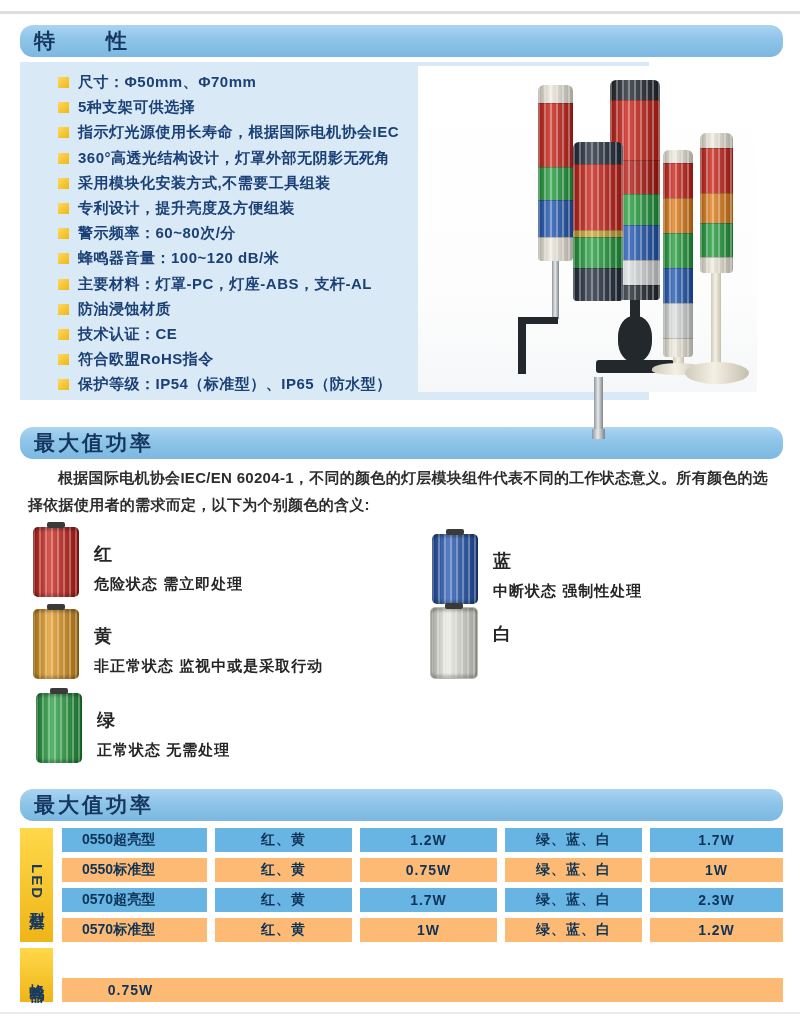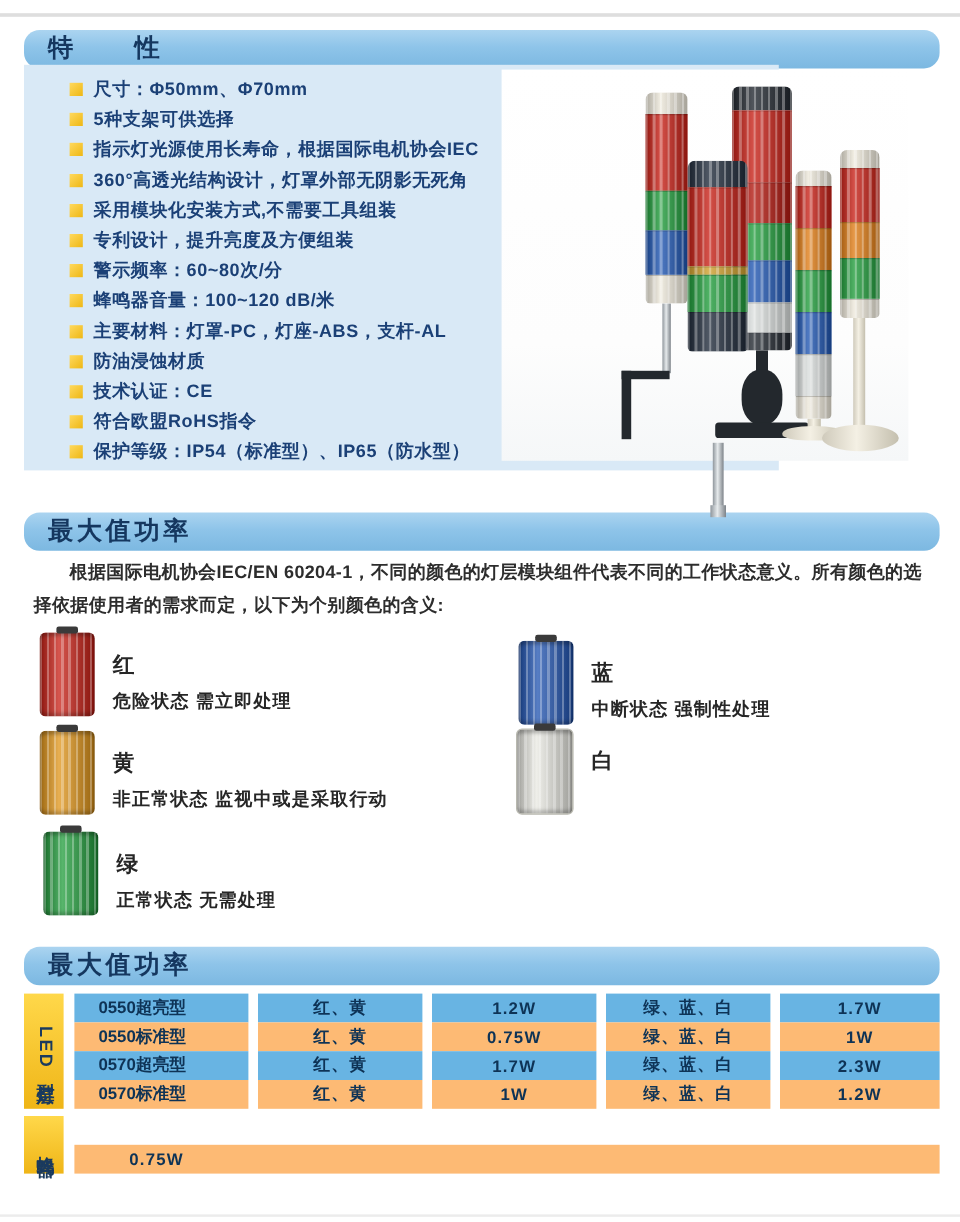--- a/index.html
+++ b/index.html
@@ -5,27 +5,27 @@
   html,body{margin:0;padding:0;background:#fff;}
   .page{position:relative;width:800px;height:1018px;background:#ffffff;overflow:hidden;
         font-family:"Liberation Sans","DejaVu Sans",sans-serif;}
   .page-topline{position:absolute;left:0;top:11px;width:800px;height:3px;background:#dedede;}
   .page-bottomline{position:absolute;left:0;top:1012px;width:800px;height:2px;background:#ececec;}
 
   
   .bar{position:absolute;left:20px;width:763px;height:32px;
        background:linear-gradient(180deg,#abd4f0 0%,#8ec4e9 45%,#7cb8e1 100%);
        color:#15375f;font-weight:bold;font-size:21px;line-height:32px;
-       padding-left:20px;box-sizing:border-box;letter-spacing:3px;border-radius:13px;}
+       padding-left:14px;box-sizing:border-box;letter-spacing:3px;border-radius:13px;}
   .bar-features{top:25px;}
   .bar-colors{top:427px;}
   .bar-power{top:789px;}
 
   
-  .panel-features{position:absolute;left:20px;top:54px;width:629px;height:338px;background:#d9e9f6;}
+  .panel-features{position:absolute;left:20px;top:62px;width:629px;height:338px;background:#d9e9f6;}
   .feature-list{position:absolute;left:38px;top:8px;}
   .feature-item{display:flex;align-items:center;height:25.2px;font-size:15px;font-weight:bold;
                 color:#1b4076;letter-spacing:.5px;white-space:nowrap;}
   .bullet{width:11px;height:11px;flex:0 0 11px;margin-right:9px;
           background:linear-gradient(135deg,#ffd95e,#eeb714);}
 
   
   .photo-box{position:absolute;left:398px;top:4px;width:339px;height:326px;
              background:linear-gradient(180deg,#ffffff 0%,#fdfdfd 70%,#f5f7f8 100%);}
   .tw{position:absolute;}
@@ -66,21 +66,21 @@
   .pos-4{left:430px;top:607px;}
 
   
   .power-table{position:absolute;left:20px;top:828px;width:763px;}
   .tgroup{display:flex;margin-bottom:6px;}
   .tlabel{width:33px;flex:0 0 33px;margin-right:9px;
           background:linear-gradient(180deg,#ffd84a,#efb517);
           color:#1a3a5e;font-weight:bold;font-size:15px;letter-spacing:2px;
           writing-mode:vertical-rl;text-orientation:mixed;
           display:flex;align-items:center;justify-content:center;}
-  .trows{display:flex;flex-direction:column;flex:1;}
+  .trows{display:flex;flex-direction:column;gap:6px;flex:1;}
   .trow{display:flex;gap:8px;height:24px;}
   .cell{display:flex;align-items:center;justify-content:center;
         font-size:14px;font-weight:bold;color:#0e3356;letter-spacing:1px;}
   .trow.dark .cell{background:#68b4e3;}
   .trow.light .cell{background:#fdba74;}
   .w0{width:145px;flex:0 0 145px;justify-content:flex-start;padding-left:20px;box-sizing:border-box;letter-spacing:0;}
   .w1,.w2,.w3{width:137px;flex:0 0 137px;}
   .w4{flex:1;}
   .cell-span{flex:1;justify-content:flex-start;}
   .cell-span .bz-val{display:block;width:137px;text-align:center;}

